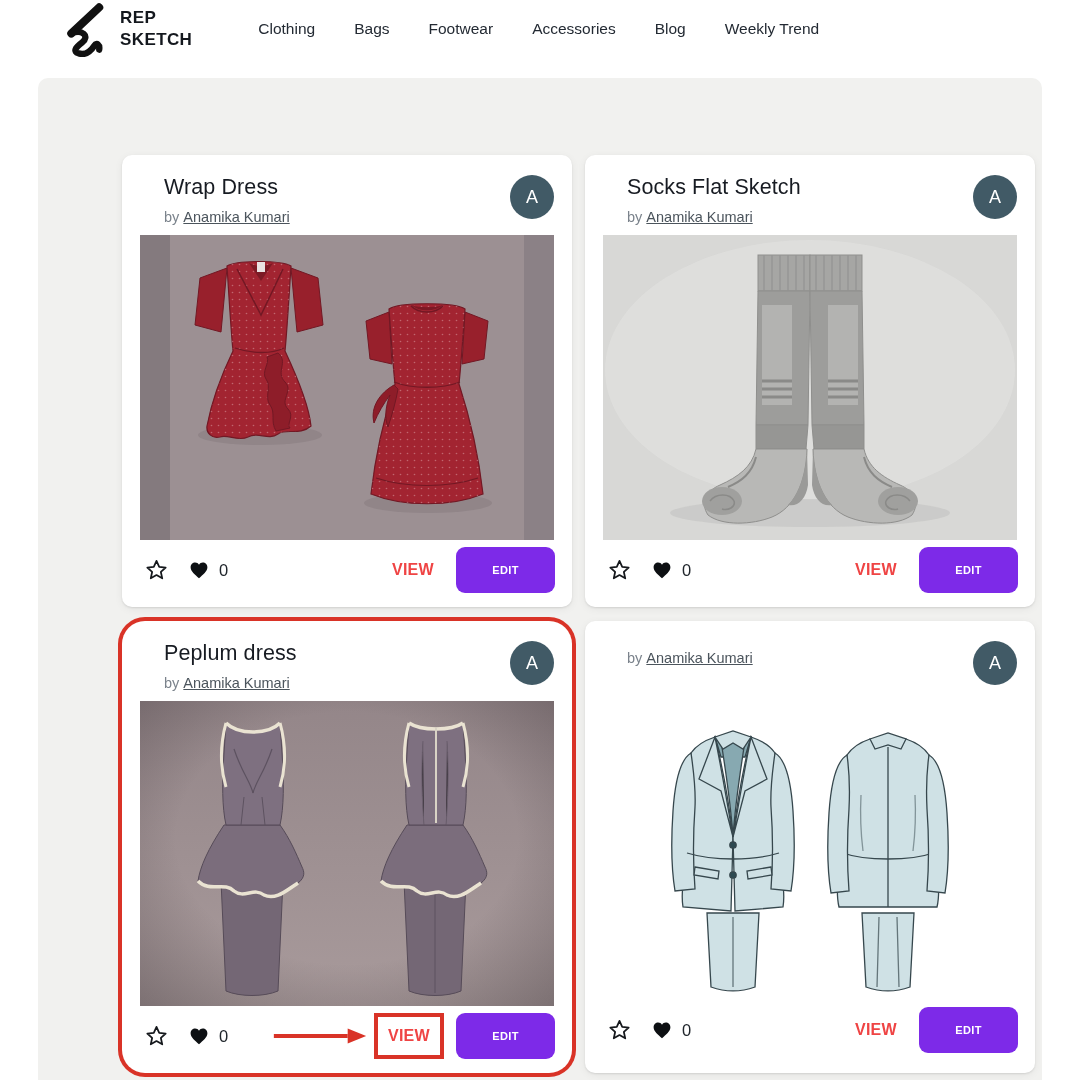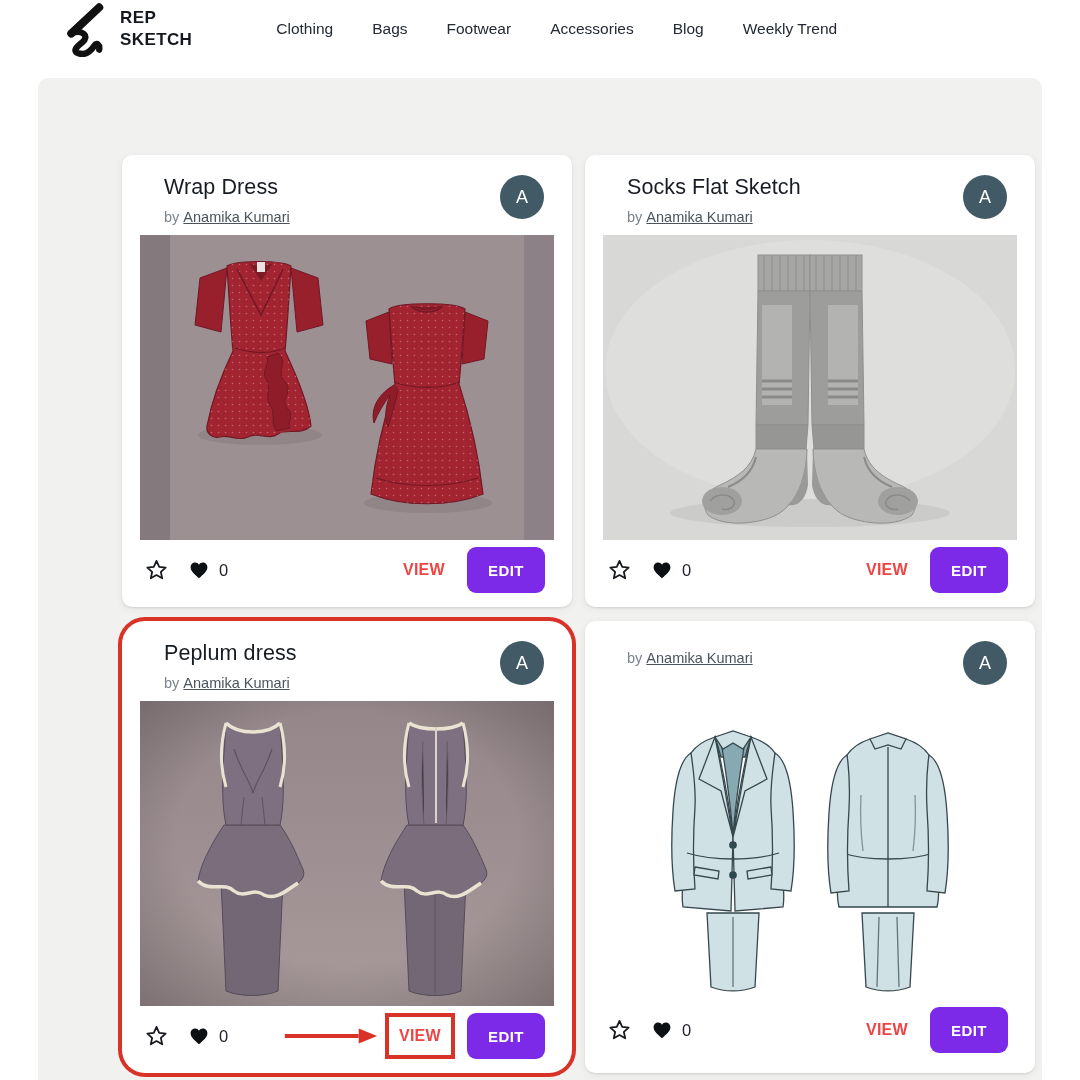--- a/index.html
+++ b/index.html
@@ -8,35 +8,35 @@
     width:1080px; height:1080px; position:relative; overflow:hidden;
     background:#ffffff; font-family:"Liberation Sans", sans-serif; color:#14181e;
   }
 
   
   .header { position:absolute; top:0; left:0; right:0; height:58px; background:#fff;
             display:flex; align-items:center; }
   .logo { display:flex; align-items:center; gap:10px; margin-left:56px; }
   .logo-mark { width:54px; height:56px; }
   .logo-text { font-weight:700; font-size:17px; line-height:1.28; letter-spacing:.4px; color:#14181e; }
-  .nav { display:flex; gap:39px; margin-left:84px; font-size:15.5px; color:#232a33;justify-content:flex-end; }
+  .nav { display:flex; gap:39px; margin-left:66px; font-size:15.5px; color:#232a33;justify-content:flex-end; }
   .nav-item { cursor:pointer; white-space:nowrap; }
 
   
   .content { position:absolute; top:78px; left:38px; right:38px; bottom:0;
              background:#f1f1ef; border-radius:10px 10px 0 0; }
   .page-title { position:absolute; top:22px; left:84px; font-size:29px; font-weight:600;
                 letter-spacing:.2px; color:#14181e; }
 
   .grid { position:absolute; top:77px; left:84px; display:grid;
           grid-template-columns:450px 450px; column-gap:13px; row-gap:14px; }
 
   
   .card { width:450px; height:452px; background:#fff; border-radius:10px;
-          padding:16px 36px 12px 18px;
+          padding:16px 26px 12px 18px;
           box-shadow:0 1px 2px rgba(15,15,20,.10), 0 2px 8px rgba(15,15,20,.06); }
   .card.highlighted { box-shadow:0 0 0 4px #d93327, 0 1px 2px rgba(15,15,20,.10);border-radius:23px; }
 
   .card-head { display:flex; justify-content:space-between; align-items:flex-start; margin-top:4px; }
   .card-head-text { padding-left:24px; }
   .card-title { font-size:21.5px; font-weight:500; color:#171b22; letter-spacing:.1px; }
   .card-byline { font-size:14.5px; color:#7b838c; margin-top:9px; }
   .author-link { color:#4b545c; text-decoration:underline; margin-left:4px; cursor:pointer; }
   .avatar { width:44px; height:44px; border-radius:50%; background:#415a66; color:#fff;
             display:flex; align-items:center; justify-content:center; font-size:18px;
@@ -45,23 +45,23 @@
   .card-image { margin-top:10px; width:414px; height:305px; overflow:hidden; background:#ddd; }
   .card-image svg { display:block; }
 
   .card-footer { display:flex; align-items:center; height:56px; margin-top:2px; margin-right:-9px;
                  padding-left:4px; }
   .icon-star { width:25px; height:25px; cursor:pointer; flex:none; }
   .icon-heart { width:22px; height:22px; margin-left:19px; cursor:pointer; flex:none; }
   .likes { font-size:16.5px; color:#20262c; margin-left:9px; }
   .view-label { margin-left:auto; font-size:16px; font-weight:700; letter-spacing:.3px;
                 color:#ef4444; cursor:pointer; }
-  .edit-btn { margin-left:22px; width:78px; height:46px; border:none; border-radius:9px;
+  .edit-btn { margin-left:22px; width:99px; height:46px; border:none; border-radius:9px;
               background:#7d2ae8; color:#fff; font-family:inherit; font-weight:700;
-              font-size:15px; letter-spacing:.4px; cursor:pointer; }
+              font-size:11px; letter-spacing:.4px; cursor:pointer; }
 
   
   .annot-arrow { margin-left:auto; width:96px; height:20px; flex:none; }
   .view-annot { border:4px solid #d93327; padding:10px 10px; margin-left:6px;
                 display:flex; align-items:center; justify-content:center; background:#fff; }
   .view-annot .view-label { margin-left:0; }
   .card.highlighted .edit-btn { margin-left:12px; }
 </style>
 </head>
 <body>

